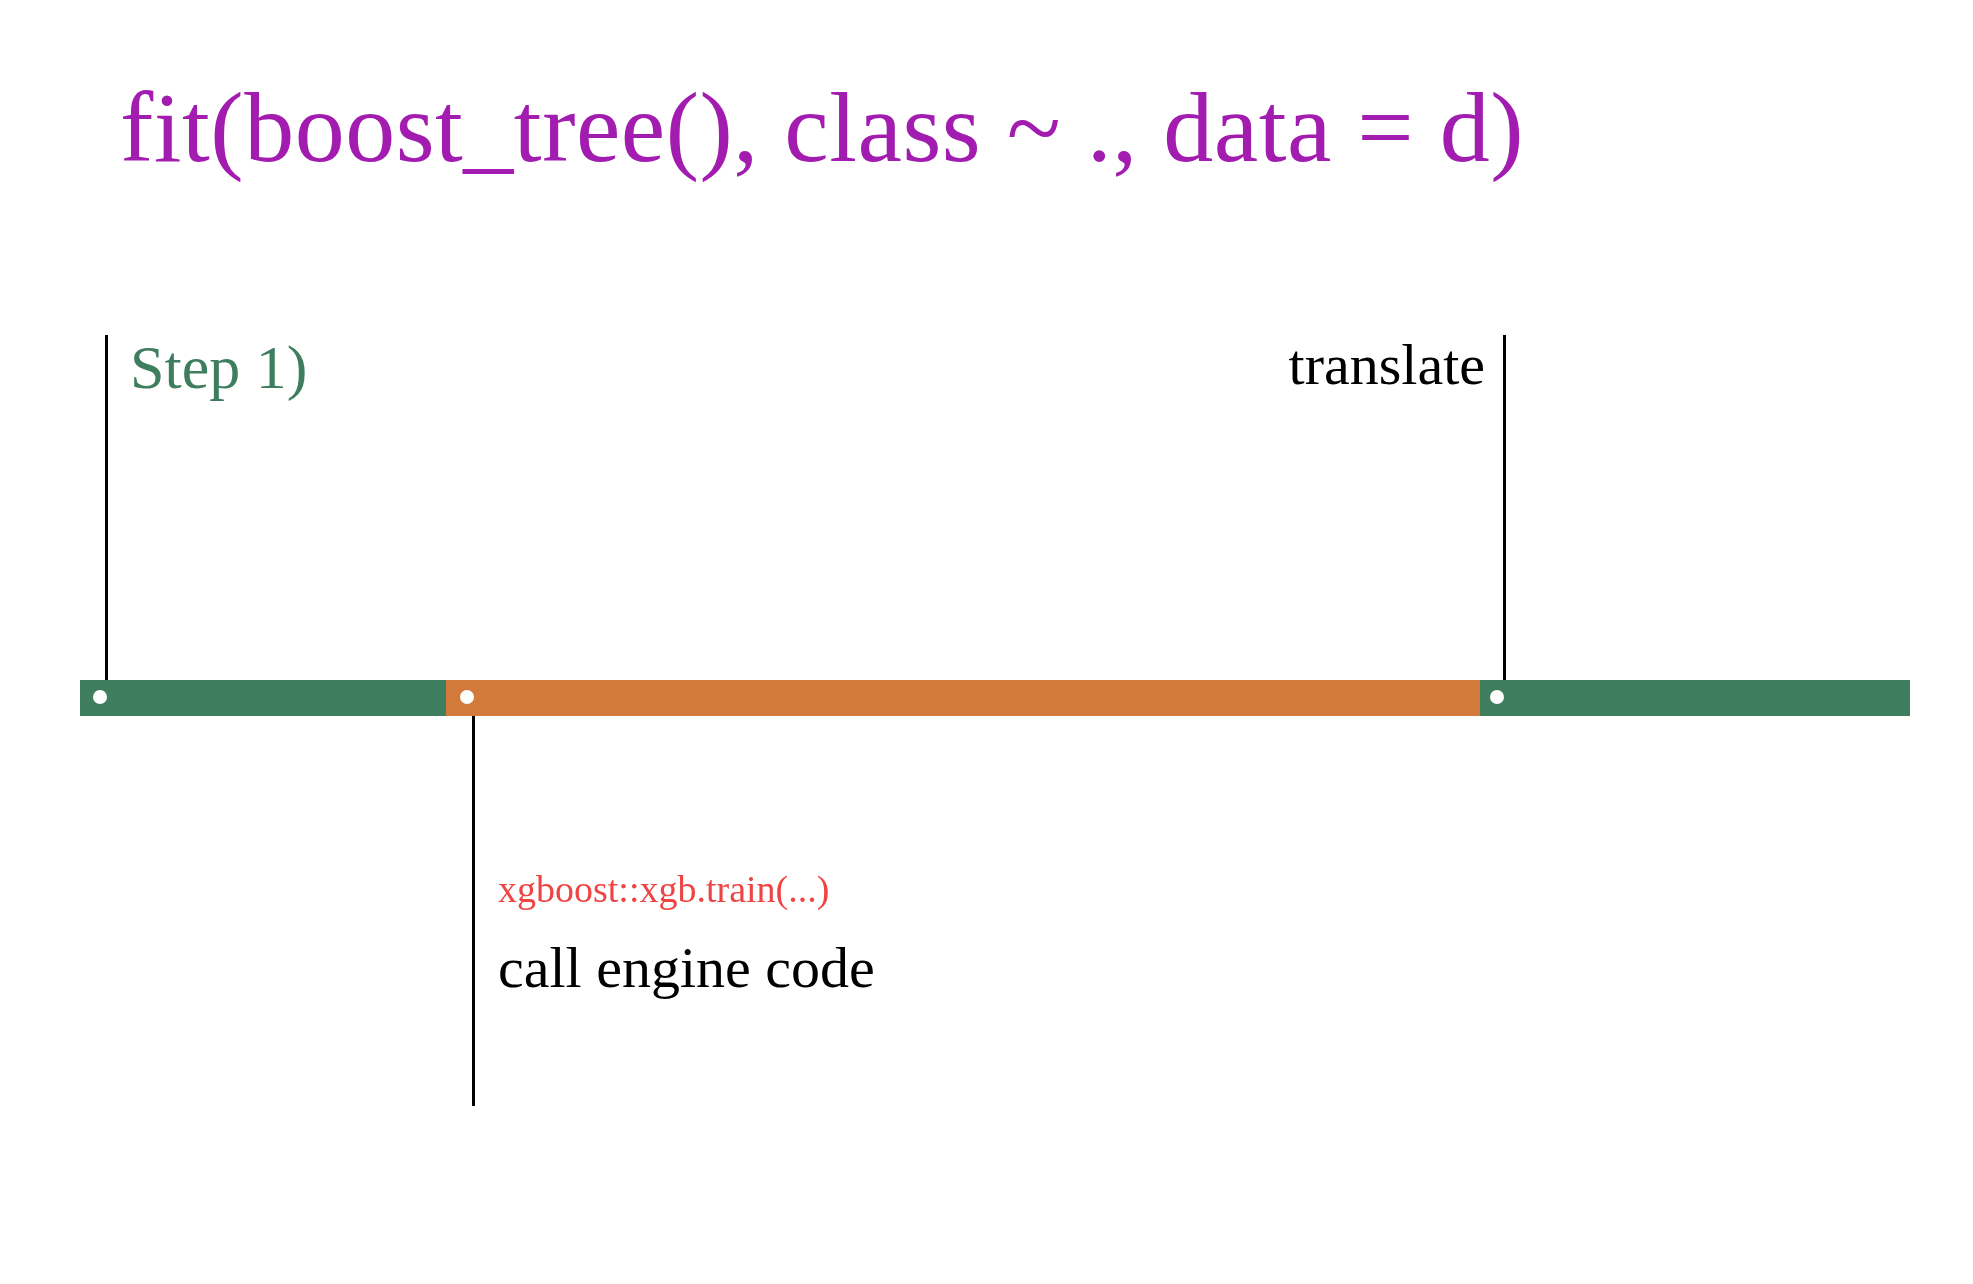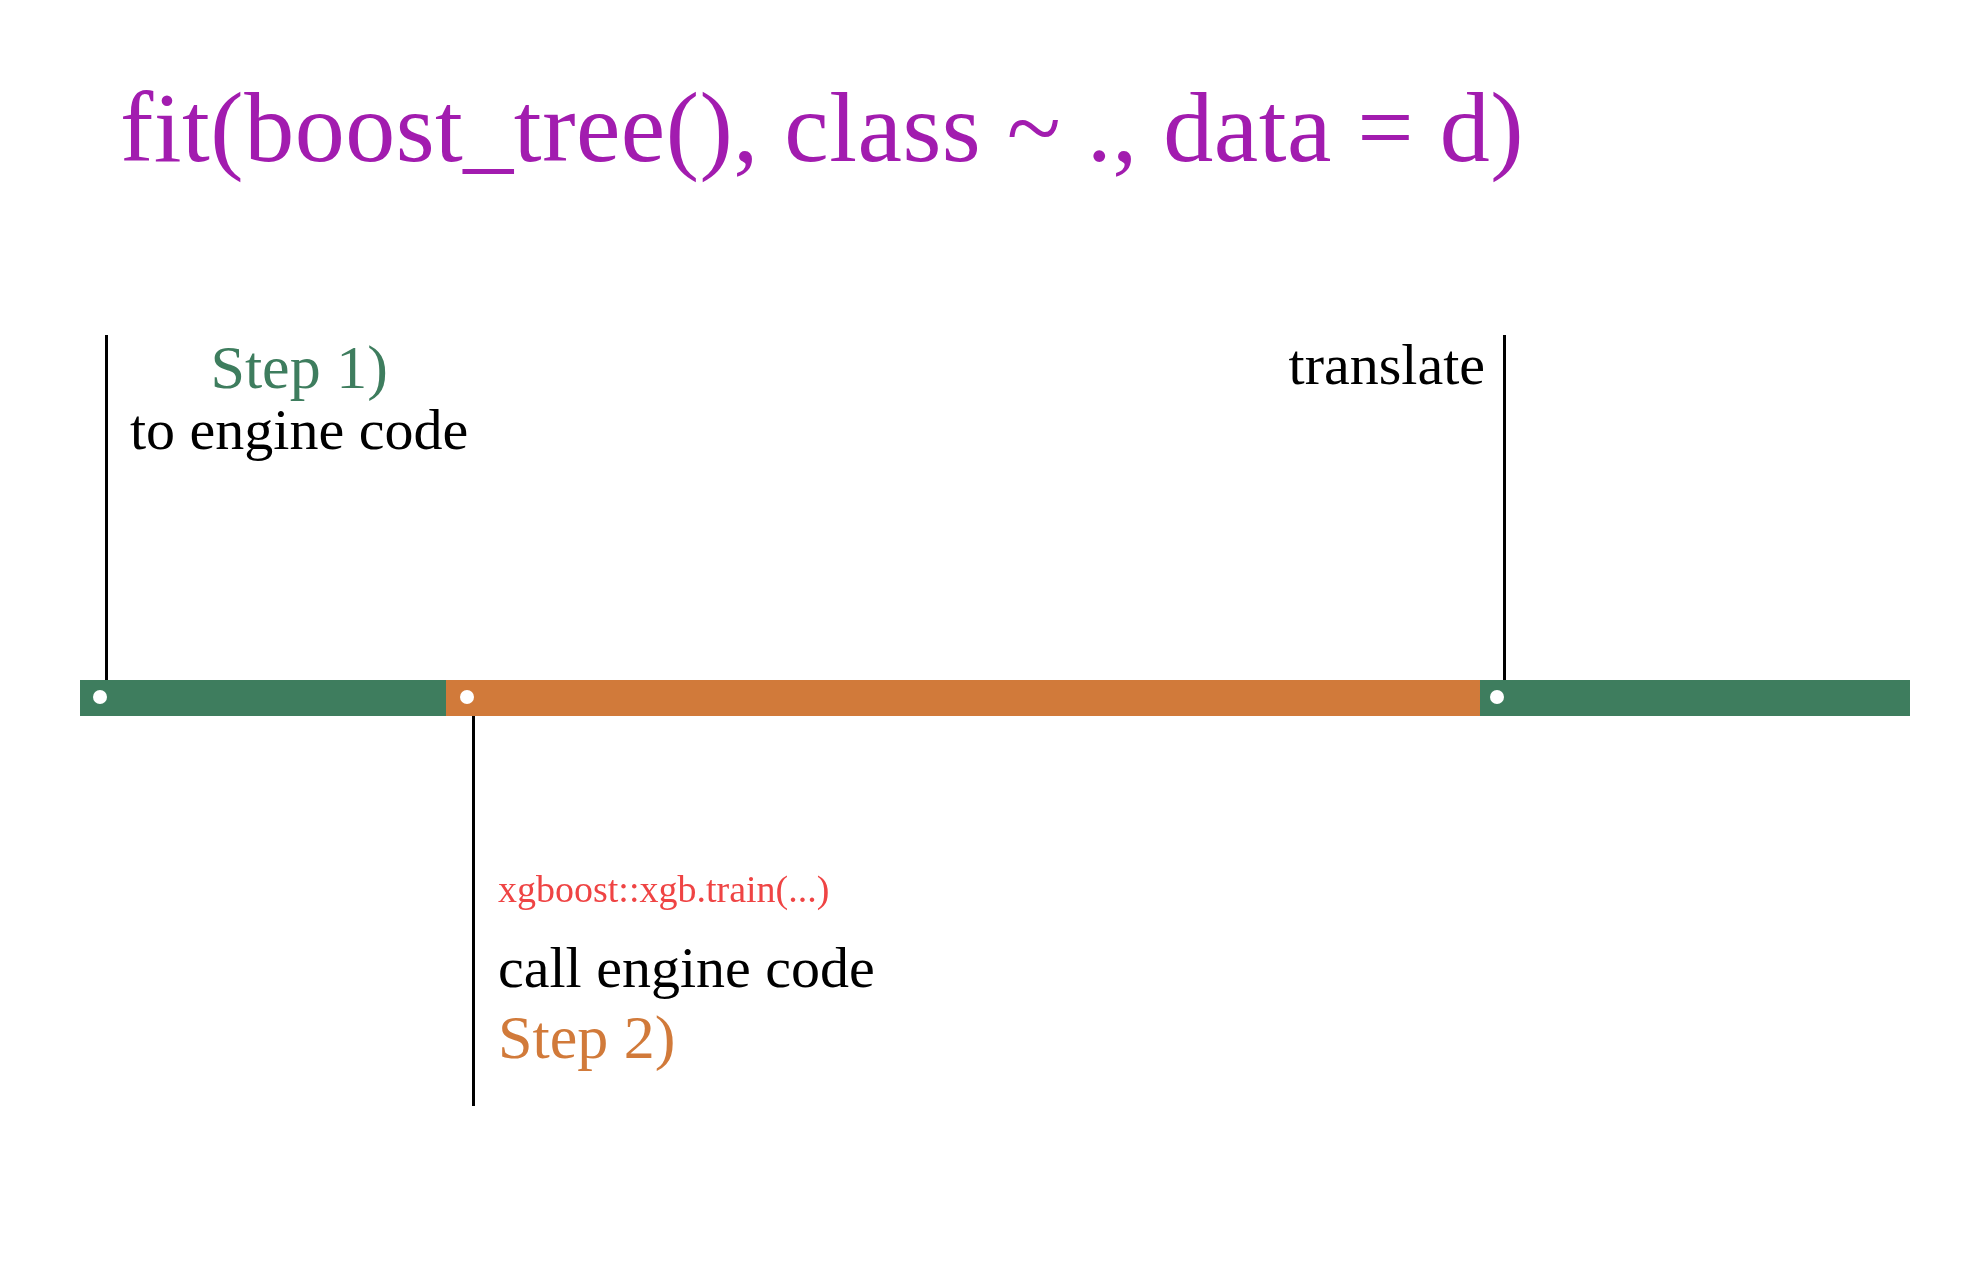--- a/index.html
+++ b/index.html
@@ -84,24 +84,22 @@
 <div class="dot" style="left:1490px;"></div>
 
 <div class="vline" style="left:105px; top:335px; height:345px;"></div>
 
 <div class="vline" style="left:1503px; top:335px; height:345px;"></div>
 
 <div class="vline" style="left:472px; top:716px; height:390px;"></div>
 
 <div class="step-label" style="left:130px; top:335px; text-align:center;">
   <div class="step-title green">Step 1)</div>
-  <div class="step-body">to engine code</div>
 </div>
 
 <div class="step-label" style="left:1100px; top:335px; width:385px; text-align:right;">
   <div class="step-body">translate</div>
 </div>
 
 <div class="step-label" style="left:498px; top:870px; text-align:left;">
   <div class="step-code">xgboost::xgb.train(...)</div>
   <div class="step-body" style="margin-top:28px;">call engine code</div>
-  <div class="step-title orange" style="margin-top:6px;">Step 2)</div>
 </div>
 
 </body></html>

